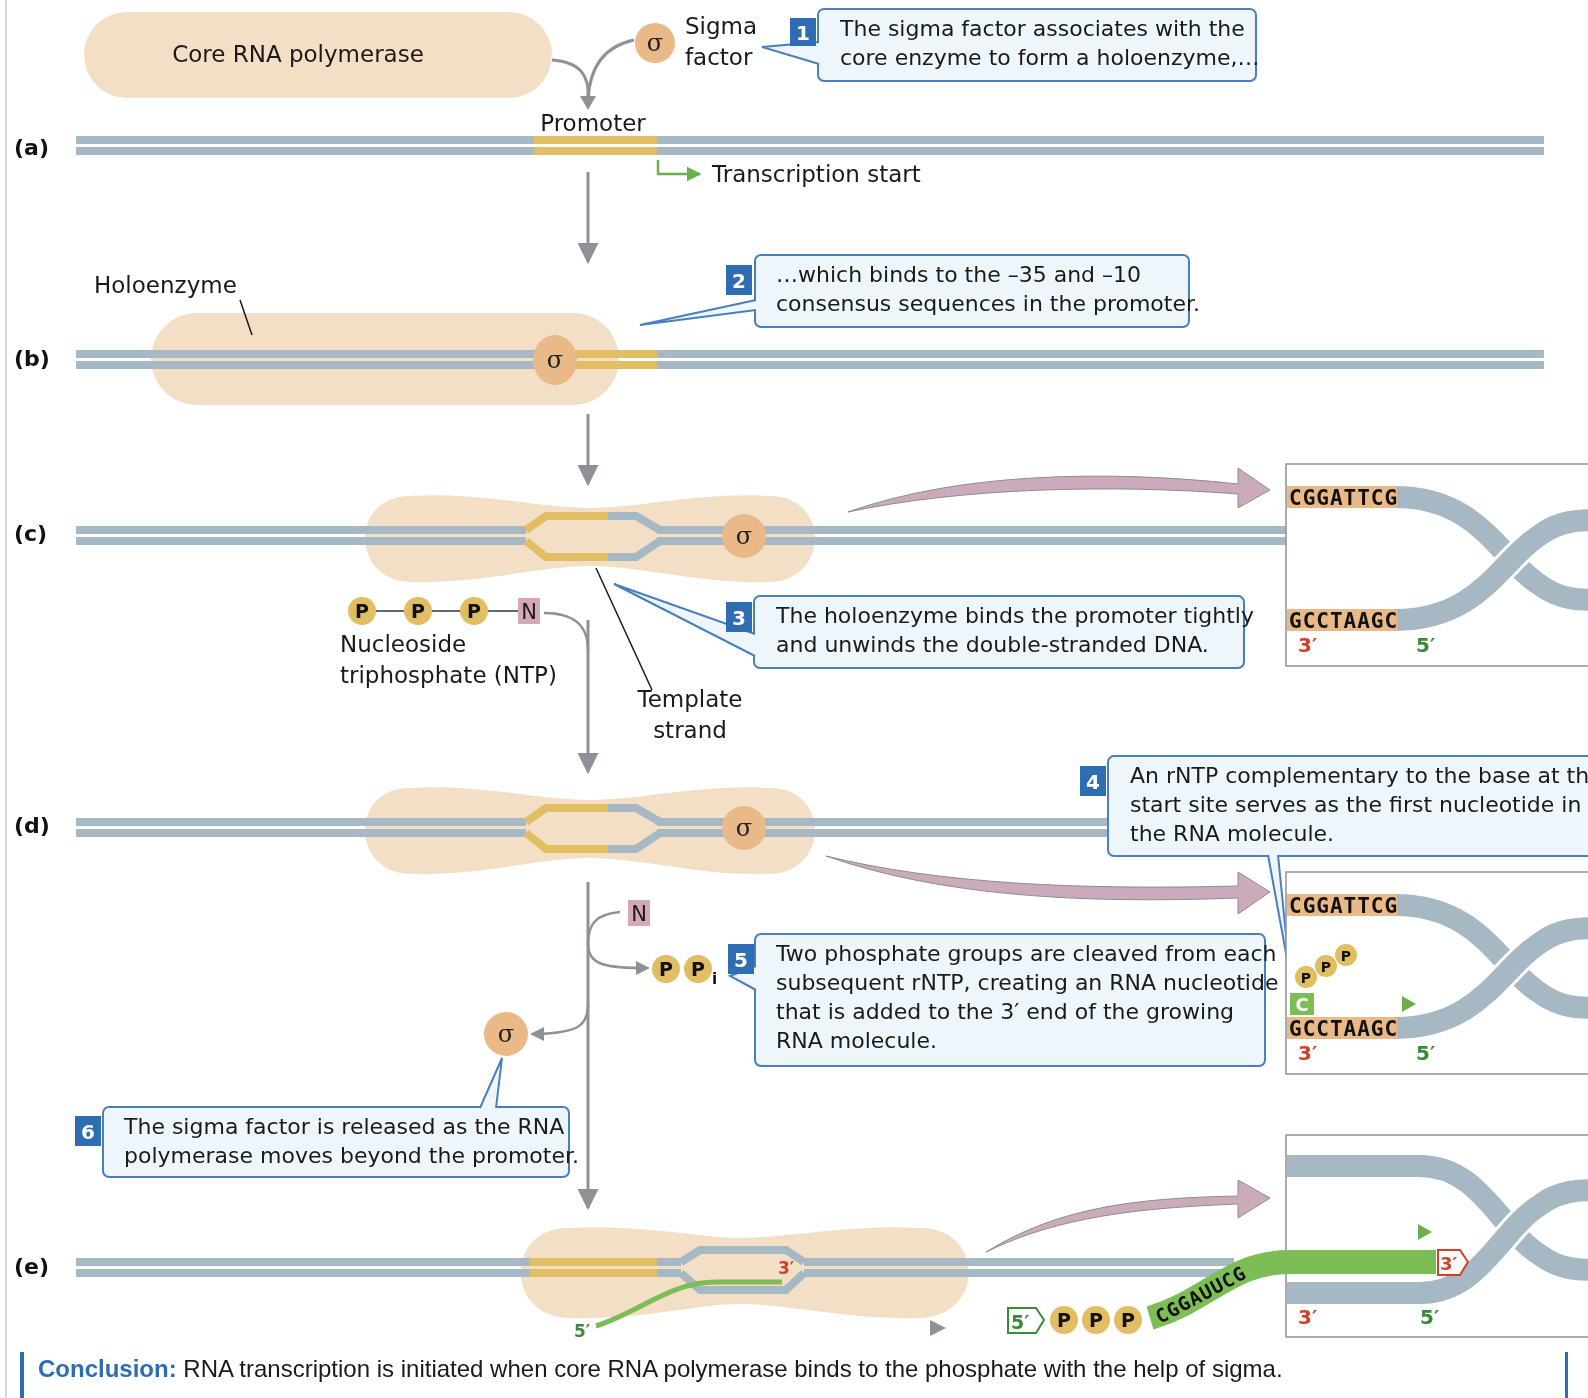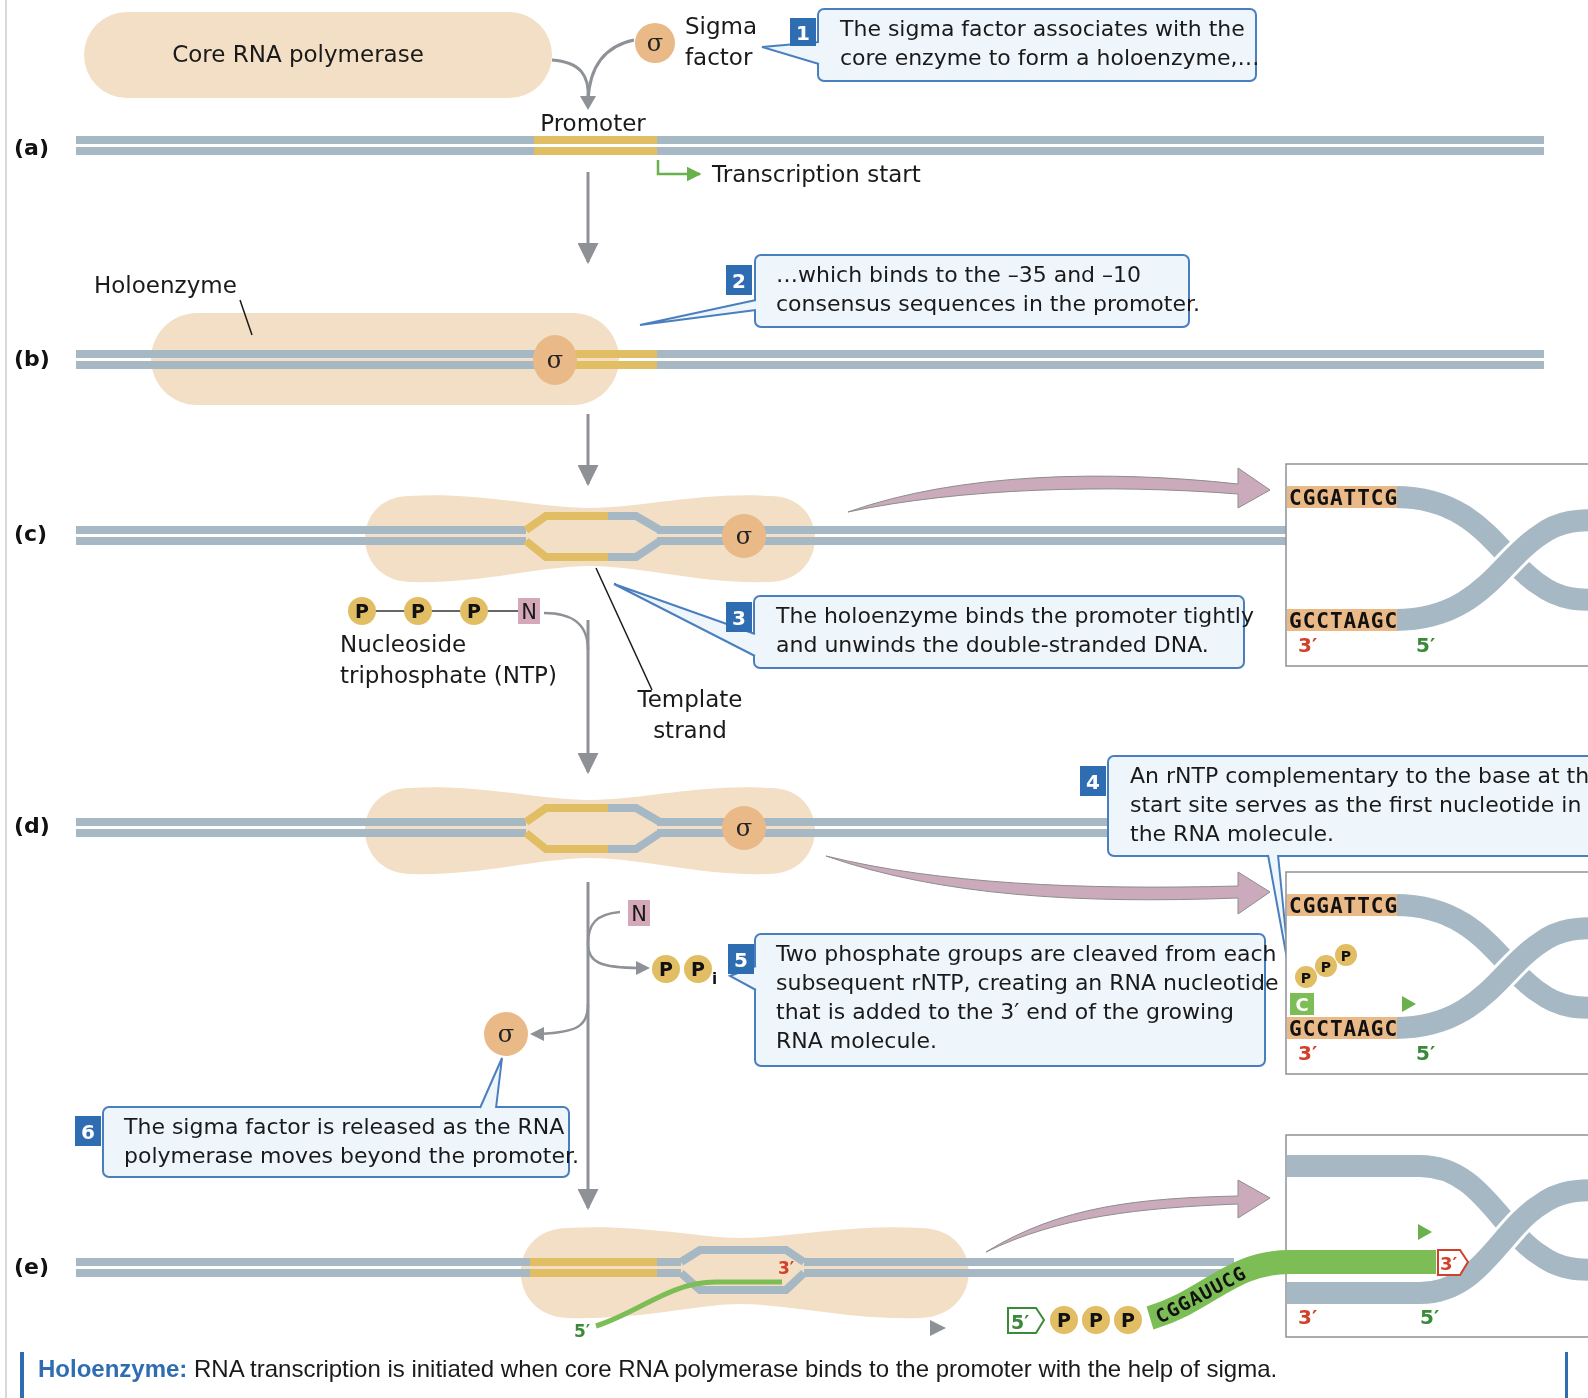--- a/index.html
+++ b/index.html
@@ -322,15 +322,15 @@
     <circle cx="1064" cy="1320" r="14" fill="#e1bd63"></circle>
     <text x="1064" y="1327" class="pglyph" text-anchor="middle">P</text>
     <circle cx="1096" cy="1320" r="14" fill="#e1bd63"></circle>
     <text x="1096" y="1327" class="pglyph" text-anchor="middle">P</text>
     <circle cx="1128" cy="1320" r="14" fill="#e1bd63"></circle>
     <text x="1128" y="1327" class="pglyph" text-anchor="middle">P</text>
   </g>
 </svg>
 
 <div class="conclusion">
-  <span class="head">Holoenzyme:</span><span> RNA transcription is initiated when core RNA polymerase binds to the promoter with the help of sigma.</span>
+  <span class="head">Conclusion:</span><span> RNA transcription is initiated when core RNA polymerase binds to the phosphate with the help of sigma.</span>
 </div>
 <div class="right-edge"></div>
 
 </body></html>

